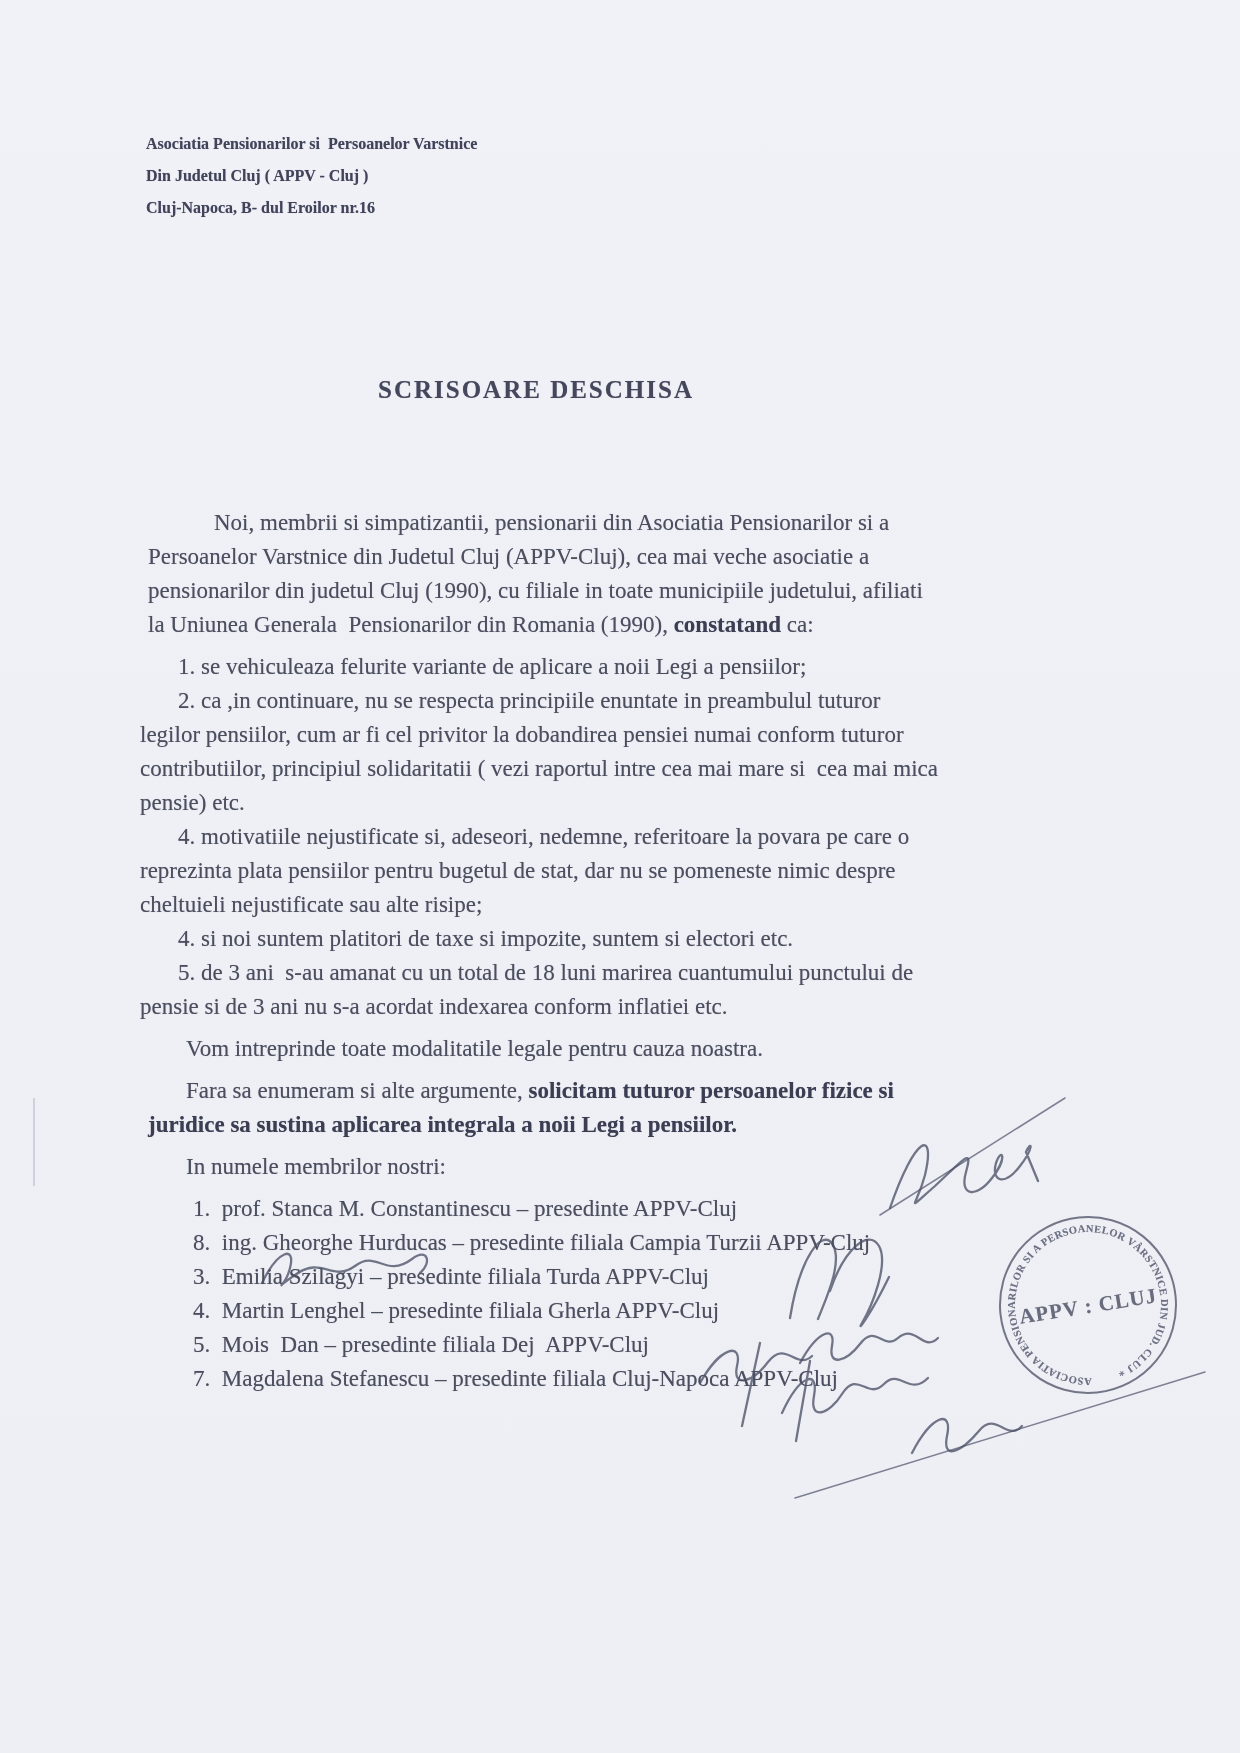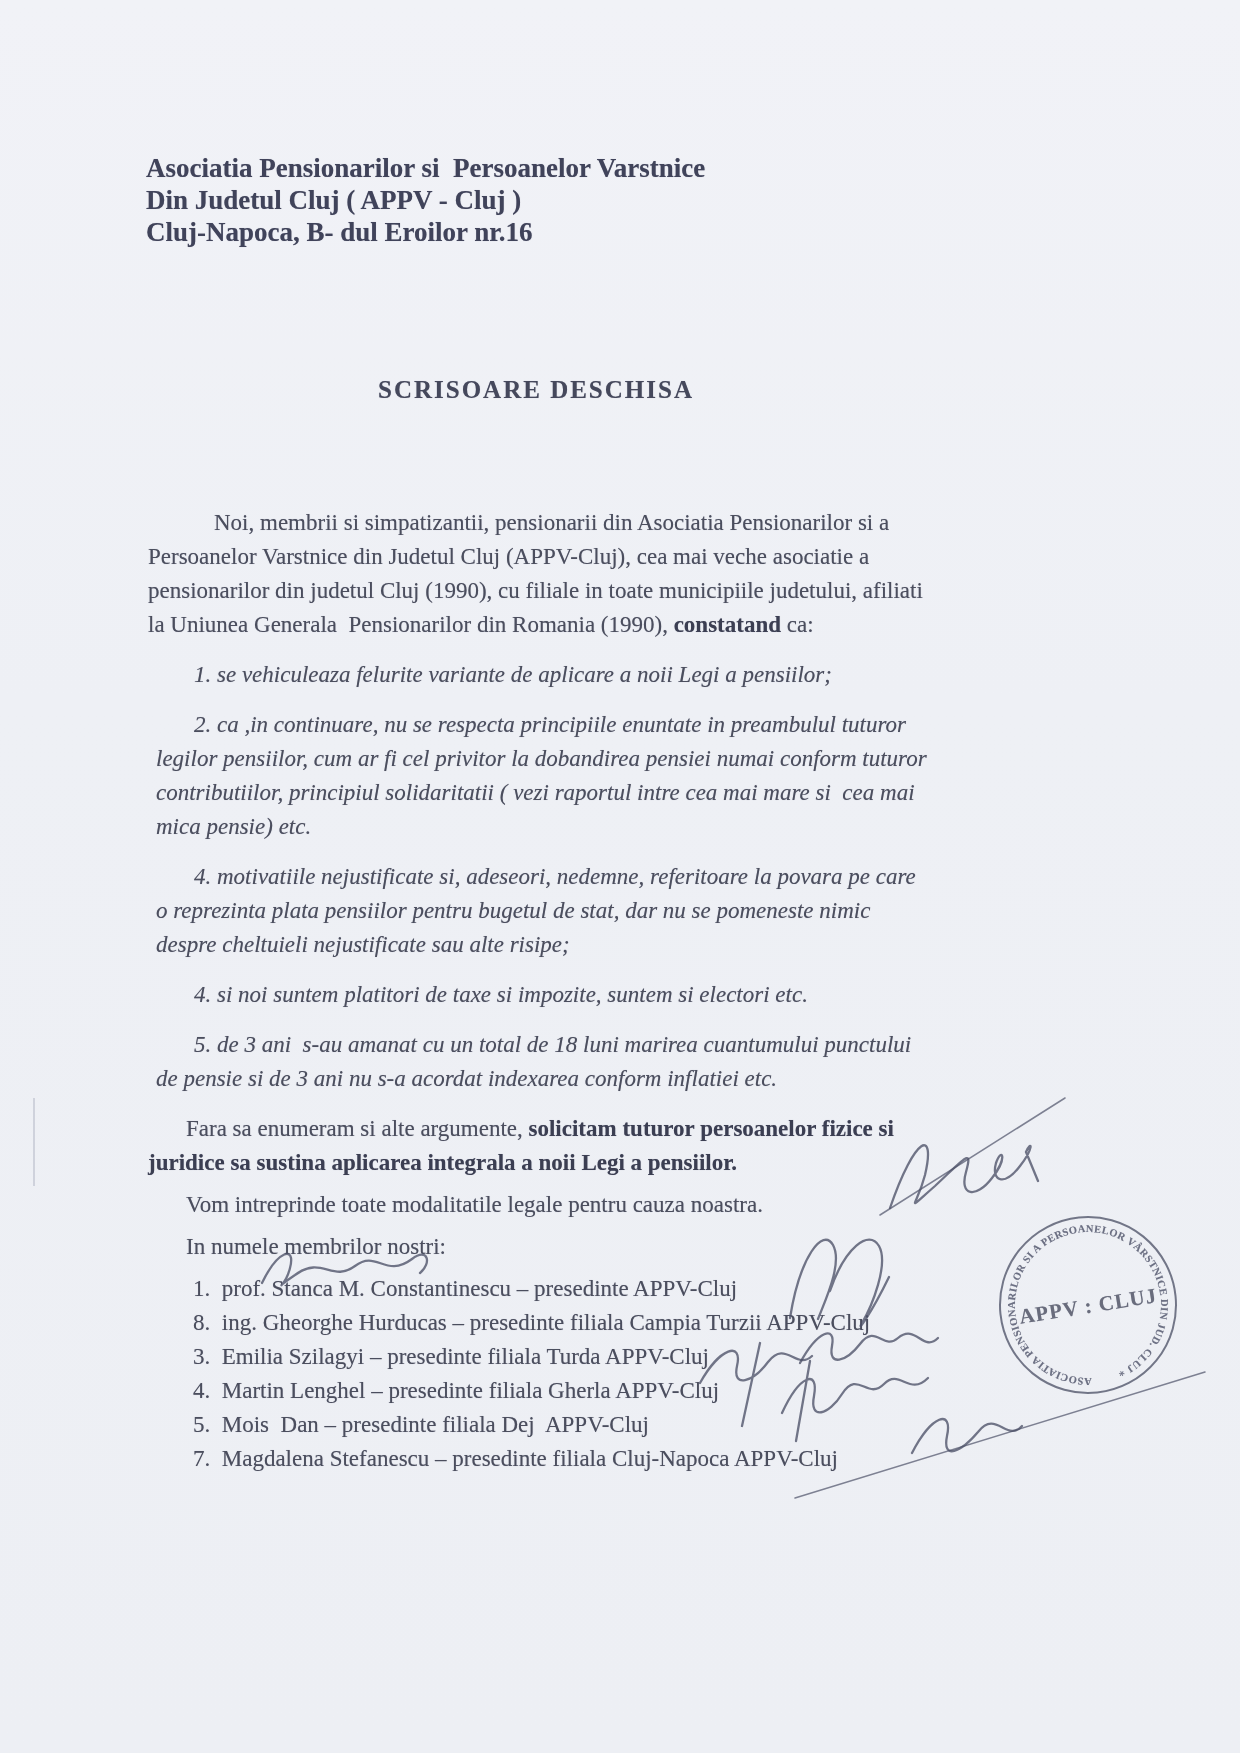--- a/index.html
+++ b/index.html
@@ -5,34 +5,34 @@
   html,body{margin:0;padding:0;background:#d8dade;}
   .page{
     position:relative;width:1240px;height:1753px;margin:0 auto;
     background:#eff1f6;
     background-image:linear-gradient(180deg,#f1f2f7 0%,#eef0f5 40%,#edeff4 100%);
     font-family:"Liberation Serif","DejaVu Serif",serif;
     color:#4b4e5e;overflow:hidden;
     text-shadow:0 0 .7px rgba(72,76,100,.45);
   }
   .txt{white-space:pre-wrap;}
-  .letterhead{position:absolute;left:146px;top:152px;font-size:27px;line-height:32px;}
+  .letterhead{position:absolute;left:146px;top:128px;font-size:16px;line-height:32px;}
   .lh-bold{font-weight:bold;color:#40435a;}
   .lh-norm{color:#53566a;}
   .doc-title{
     position:absolute;left:133px;top:376px;width:806px;text-align:center;
     font-weight:bold;font-size:25px;letter-spacing:2px;color:#45485c;
   }
   .body-block{position:absolute;left:140px;top:498px;width:806px;font-size:23px;line-height:34px;}
   .body-block p{margin:8px;}
   .indent-lg{text-indent:66px;}
   .indent-sm{text-indent:38px;}
   .bold{font-weight:bold;color:#3b3e52;}
   ol.points{margin:0;padding:0;list-style:none;}
-  ol.points li{margin:16px;text-indent:38px;font-style:italic;}
+  ol.points li{margin:0;text-indent:38px;}
   ol.sig-list{margin:6px 0 0 0;padding:0;list-style:none;}
   ol.sig-list li{padding-left:90px;text-indent:-37px;}
   .sig-overlay{position:absolute;left:0;top:0;width:1240px;height:1753px;pointer-events:none;}
   .sig-overlay path{fill:none;stroke:#4d5168;stroke-width:2.3;stroke-linecap:round;opacity:.78;}
   .sig-overlay path.thin{stroke-width:1.5;opacity:.7;}
   .stamp{position:absolute;left:988px;top:1205px;width:200px;height:200px;opacity:.85;}
   .stamp circle{fill:none;stroke:#5d6175;stroke-width:2;}
   .stamp .ring{fill:#565a70;font-family:"Liberation Serif","DejaVu Serif",serif;font-size:10.5px;letter-spacing:.4px;font-weight:bold;}
   .stamp .center{fill:#525668;font-family:"Liberation Serif","DejaVu Serif",serif;font-size:21px;font-weight:bold;letter-spacing:1px;}
   .artifact{position:absolute;left:33px;top:1098px;width:2px;height:88px;background:#c7cad6;opacity:.8;}
@@ -54,23 +54,23 @@
     <p class="indent-lg"><span class="txt">Noi, membrii si simpatizantii, pensionarii din Asociatia Pensionarilor si a Persoanelor Varstnice din Judetul Cluj (APPV-Cluj), cea mai veche asociatie a pensionarilor din judetul Cluj (1990), cu filiale in toate municipiile judetului, afiliati la Uniunea Generala  Pensionarilor din Romania (1990), </span><span class="bold txt">constatand</span><span class="txt"> ca:</span></p>
 
     <ol class="points">
       <li class="txt">1. se vehiculeaza felurite variante de aplicare a noii Legi a pensiilor;</li>
       <li class="txt">2. ca ,in continuare, nu se respecta principiile enuntate in preambulul tuturor legilor pensiilor, cum ar fi cel privitor la dobandirea pensiei numai conform tuturor contributiilor, principiul solidaritatii ( vezi raportul intre cea mai mare si  cea mai mica pensie) etc.</li>
       <li class="txt">4. motivatiile nejustificate si, adeseori, nedemne, referitoare la povara pe care o reprezinta plata pensiilor pentru bugetul de stat, dar nu se pomeneste nimic despre cheltuieli nejustificate sau alte risipe;</li>
       <li class="txt">4. si noi suntem platitori de taxe si impozite, suntem si electori etc.</li>
       <li class="txt">5. de 3 ani  s-au amanat cu un total de 18 luni marirea cuantumului punctului de pensie si de 3 ani nu s-a acordat indexarea conform inflatiei etc.</li>
     </ol>
 
+    <p class="indent-sm txt">Vom intreprinde toate modalitatile legale pentru cauza noastra.</p>
+
     <p class="indent-sm"><span class="txt">Fara sa enumeram si alte argumente, </span><span class="bold txt">solicitam tuturor persoanelor fizice si juridice sa sustina aplicarea integrala a noii Legi a pensiilor.</span></p>
-
-    <p class="indent-sm txt">Vom intreprinde toate modalitatile legale pentru cauza noastra.</p>
     <p class="indent-sm txt">In numele membrilor nostri:</p>
 
     <ol class="sig-list">
       <li class="txt">1.  prof. Stanca M. Constantinescu – presedinte APPV-Cluj</li>
       <li class="txt">8.  ing. Gheorghe Hurducas – presedinte filiala Campia Turzii APPV-Cluj</li>
       <li class="txt">3.  Emilia Szilagyi – presedinte filiala Turda APPV-Cluj</li>
       <li class="txt">4.  Martin Lenghel – presedinte filiala Gherla APPV-Cluj</li>
       <li class="txt">5.  Mois  Dan – presedinte filiala Dej  APPV-Cluj</li>
       <li class="txt">7.  Magdalena Stefanescu – presedinte filiala Cluj-Napoca APPV-Cluj</li>
     </ol>

